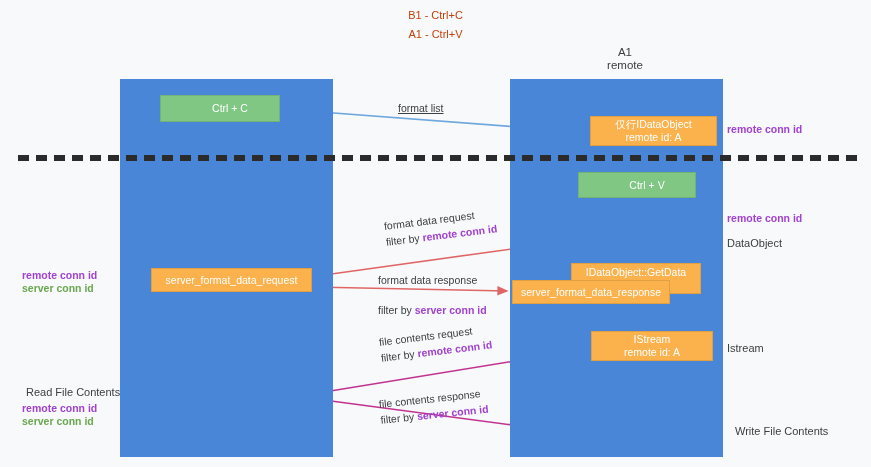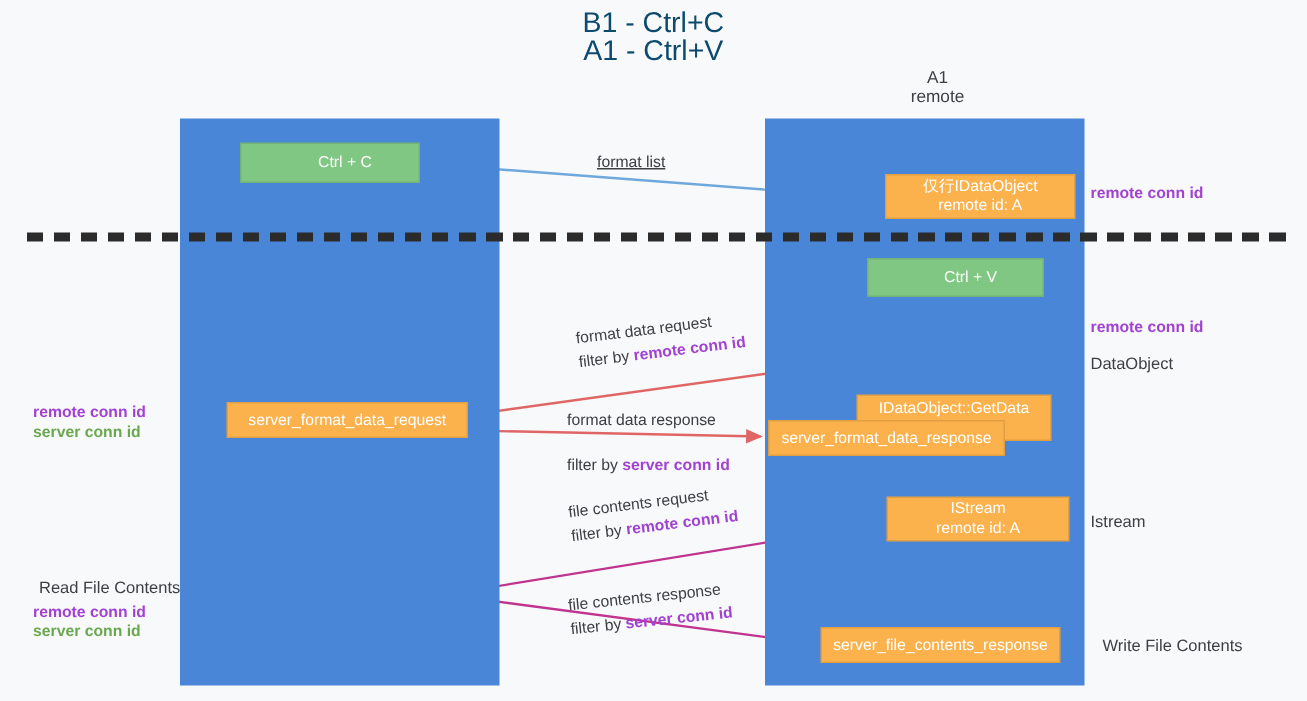--- a/index.html
+++ b/index.html
@@ -8,21 +8,21 @@
     background:#f8f9fa;
     font-family:"Liberation Sans", sans-serif;
     overflow:hidden;
     position:relative;
   }
   #canvas{position:absolute;left:0;top:0;width:871px;height:467px;}
   .abs{position:absolute;}
   
   #title{
     left:0;top:6px;width:871px;text-align:center;
-    font-size:19px;color:#0c4a6e;line-height:19px;
+    font-size:11px;color:#c2410c;line-height:19px;
     white-space:pre-line;
   }
   
   .col-header{
     font-size:11.5px;color:#3c4043;text-align:center;line-height:13px;
     white-space:pre-line;
   }
   #hdr-b1{left:120px;top:46px;width:230px;}
   #hdr-a1{left:510px;top:46px;width:230px;}
   
@@ -144,21 +144,20 @@
 remote id: A</div>
 
   <div class="abs node orange" id="n-sfdreq">server_format_data_request</div>
 
   <div class="abs node orange" id="n-sfdresp">server_format_data_response</div>
 
   <div class="abs node orange" id="n-istream">IStream
 remote id: A</div>
 
 
-  <div class="abs node orange" id="n-sfcresp">server_file_contents_response</div>
 
   <div class="abs connid remote" id="cid-r1">remote conn id</div>
 
   <div class="abs connid remote" id="cid-r2">remote conn id</div>
 
   <div class="abs side-label" id="lbl-dataobject">DataObject</div>
 
   <div class="abs side-label" id="lbl-istream">Istream</div>
 
   <div class="abs side-label" id="lbl-write-file">Write File Contents</div>

